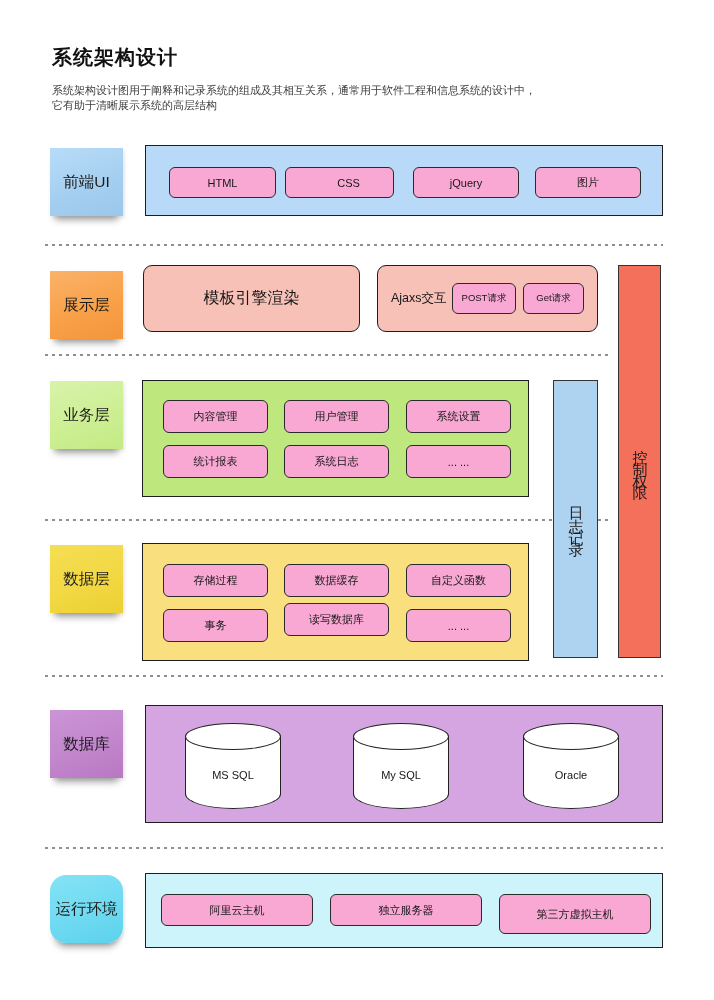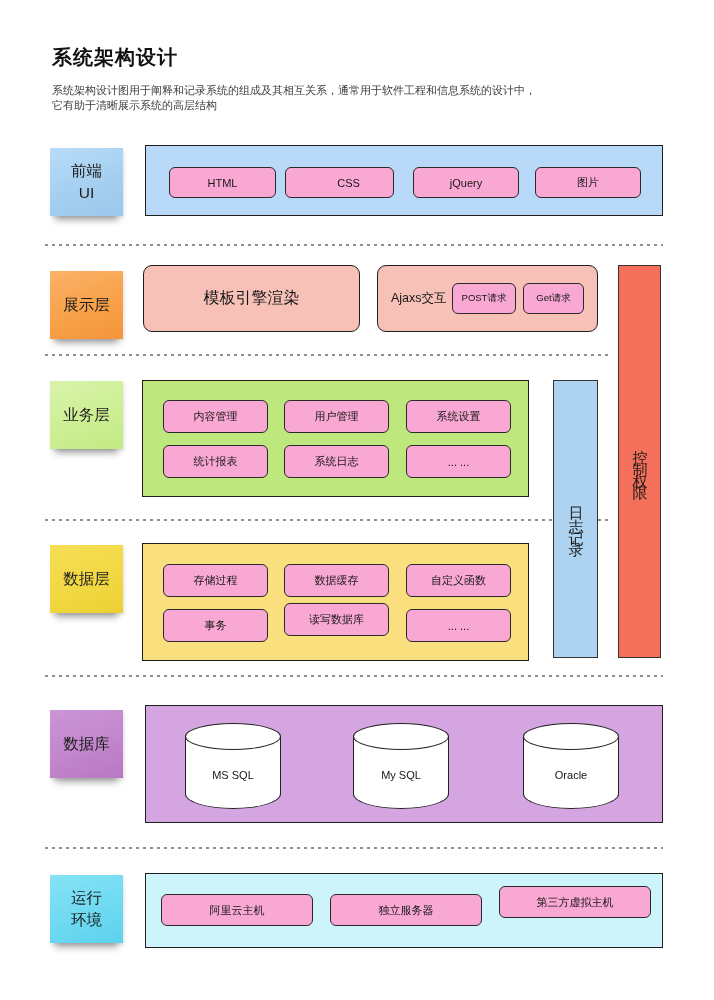--- a/index.html
+++ b/index.html
@@ -6,30 +6,30 @@
   html,body { background:#ffffff; }
   body { font-family:"Liberation Sans","DejaVu Sans",sans-serif; color:#1a1a1a; }
   .canvas { position:relative; width:714px; height:1000px; background:#ffffff; overflow:hidden; }
 
   .title { position:absolute; left:52px; top:44px; font-size:20px; font-weight:700; letter-spacing:1px; color:#111; }
   .desc  { position:absolute; left:52px; top:83px; font-size:11px; line-height:15px; color:#3c3c3c; }
 
   .sep { position:absolute; height:2px;
          background:repeating-linear-gradient(90deg,#8f8f8f 0 3px,transparent 3px 7px); }
 
-  .sticky { position:absolute; width:73px; height:68px; display:flex; flex-direction:column;
+  .sticky { position:absolute; width:73px; height:68px; display:flex; flex-direction:row;
             align-items:center; justify-content:center; text-align:center;
             font-size:15.5px; line-height:22px; color:#1b1b1b;
             box-shadow:0 9px 7px -5px rgba(0,0,0,0.35), 2px 2px 3px rgba(0,0,0,0.08); }
   .sticky.blue   { background:linear-gradient(160deg,#b8dcf8 0%,#a5cff0 55%,#9ac7eb 100%); }
   .sticky.orange { background:linear-gradient(160deg,#fbb269 0%,#f8a149 55%,#f4953a 100%); }
   .sticky.green  { background:linear-gradient(160deg,#d8f3ab 0%,#cdef94 55%,#c3ea84 100%); }
   .sticky.yellow { background:linear-gradient(160deg,#f6de55 0%,#f2d843 55%,#ecd032 100%); }
   .sticky.purple { background:linear-gradient(160deg,#cb95d6 0%,#c286cc 55%,#b878c3 100%); }
-  .sticky.cyan   { background:linear-gradient(160deg,#85e3f5 0%,#6fdaf1 55%,#5cd2ec 100%); }
+  .sticky.cyan   { background:linear-gradient(160deg,#85e3f5 0%,#6fdaf1 55%,#5cd2ec 100%);border-radius:16px; }
 
   .container { position:absolute; border:1.6px solid #1e1e1e; }
   .round { border-radius:9px; }
 
   .wbox { position:absolute; background:#f9a8d4; border:1.4px solid #2a2a2a; border-radius:6px;
           display:flex; align-items:center; justify-content:center; font-size:11px; color:#161616; }
 
   .vbar { position:absolute; border:1.6px solid #333; display:flex; align-items:center; justify-content:center; }
   .vtext { writing-mode:vertical-lr; text-orientation:upright; letter-spacing:12px; font-size:15px; color:#1b1b1b; }
 
@@ -138,16 +138,16 @@
     </div>
   </div>
 
   <div class="sticky cyan" style="left:50px; top:875px;">
     <div>运行</div>
     <div>环境</div>
   </div>
   <div class="container" style="left:145px; top:873px; width:518px; height:75px; background:#cdf4fa;">
     <div class="wbox" style="left:15px;  top:20px; width:152px; height:32px;">阿里云主机</div>
     <div class="wbox" style="left:184px; top:20px; width:152px; height:32px;">独立服务器</div>
-    <div class="wbox" style="left:353px; top:12px; width:152px; height:32px;">第三方虚拟主机</div>
+    <div class="wbox" style="left:353px; top:20px; width:152px; height:40px;">第三方虚拟主机</div>
   </div>
 
 </div>
 
 </body></html>

